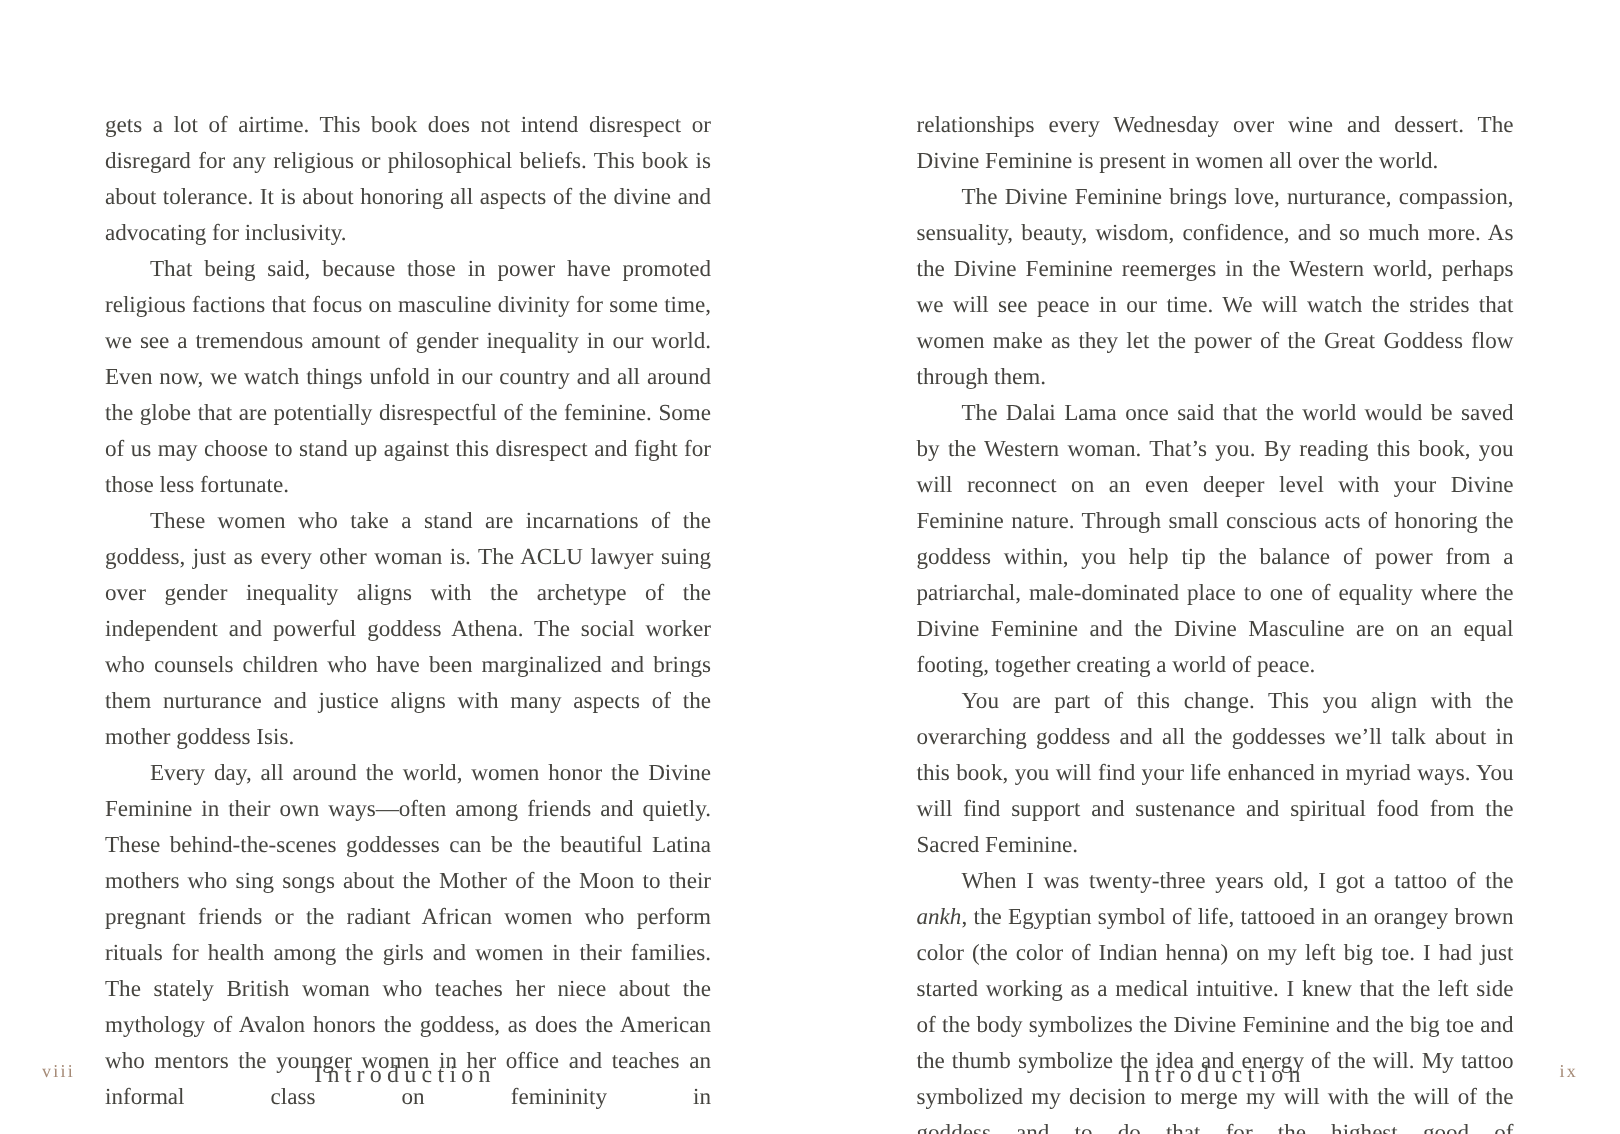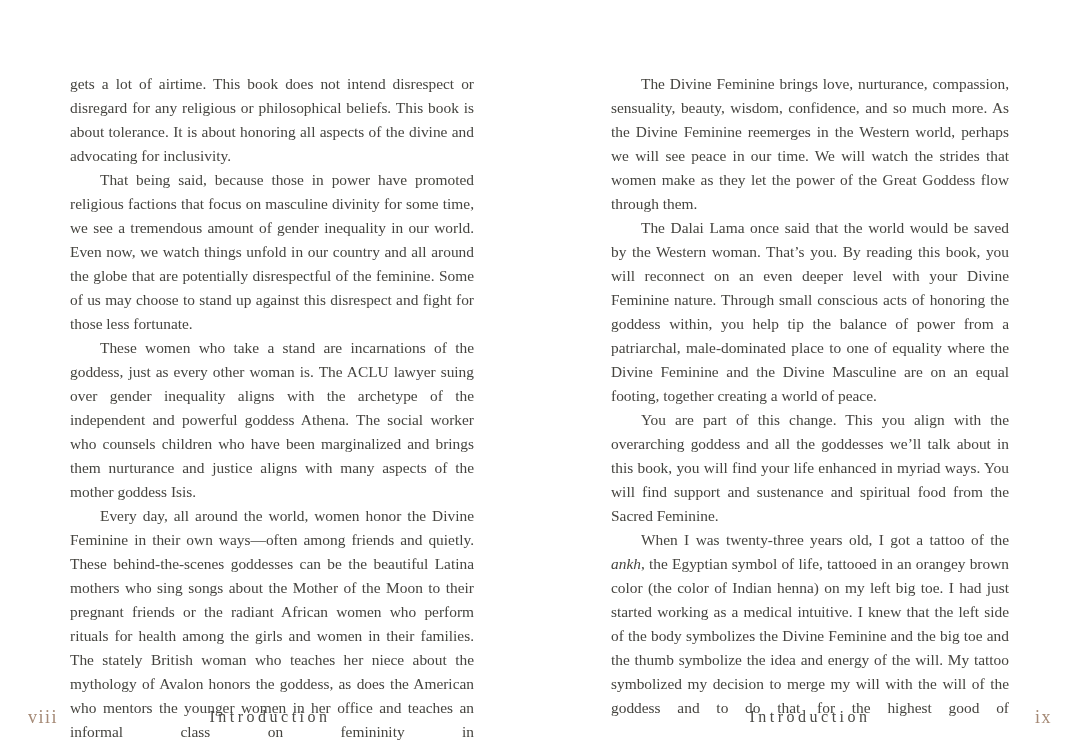--- a/index.html
+++ b/index.html
@@ -30,21 +30,21 @@
     margin:0;
     font-size:15.4px;
     line-height:24px;
     text-align:justify;
     color:var(--text);
   }
   .text-block p.indent{text-indent:30px;}
   .text-block p.continues{text-align-last:justify;}
   .folio{
     position:absolute;top:707px;
-    font-size:18px;letter-spacing:1.5px;
+    font-size:12px;letter-spacing:1.5px;
     color:var(--accent);
   }
   .folio.left{left:28px;}
   .folio.right{right:28px;margin-left:22px;}
   .running-title{
     position:absolute;top:708px;left:0;width:540px;
     text-align:center;
     font-size:16px;
     letter-spacing:3.5px;
     color:var(--title);
@@ -60,20 +60,21 @@
         <p><span>gets a lot of airtime. This book does not intend disrespect or disregard for any religious or philosophical beliefs. This book is about tolerance. It is about honoring all aspects of the divine and advocating for inclusivity.</span></p>
         <p class="indent"><span>That being said, because those in power have promoted religious factions that focus on masculine divinity for some time, we see a tremendous amount of gender inequality in our world. Even now, we watch things unfold in our country and all around the globe that are potentially disrespectful of the feminine. Some of us may choose to stand up against this disrespect and fight for those less fortunate.</span></p>
         <p class="indent"><span>These women who take a stand are incarnations of the goddess, just as every other woman is. The ACLU lawyer suing over gender inequality aligns with the archetype of the independent and powerful goddess Athena. The social worker who counsels children who have been marginalized and brings them nurturance and justice aligns with many aspects of the mother goddess Isis.</span></p>
         <p class="indent continues"><span>Every day, all around the world, women honor the Divine Feminine in their own ways—often among friends and quietly. These behind-the-scenes goddesses can be the beautiful Latina mothers who sing songs about the Mother of the Moon to their pregnant friends or the radiant African women who perform rituals for health among the girls and women in their families. The stately British woman who teaches her niece about the mythology of Avalon honors the goddess, as does the American who mentors the younger women in her office and teaches an informal class on femininity in</span></p>
       </div>
     <div class="running-title">Introduction</div>
   </div>
 
   <div class="page right">
     <div class="text-block">
+        <p><span>relationships every Wednesday over wine and dessert. The Divine Feminine is present in women all over the world.</span></p>
         <p class="indent"><span>The Divine Feminine brings love, nurturance, compassion, sensuality, beauty, wisdom, confidence, and so much more. As the Divine Feminine reemerges in the Western world, perhaps we will see peace in our time. We will watch the strides that women make as they let the power of the Great Goddess flow through them.</span></p>
         <p class="indent"><span>The Dalai Lama once said that the world would be saved by the Western woman. That’s you. By reading this book, you will reconnect on an even deeper level with your Divine Feminine nature. Through small conscious acts of honoring the goddess within, you help tip the balance of power from a patriarchal, male-dominated place to one of equality where the Divine Feminine and the Divine Masculine are on an equal footing, together creating a world of peace.</span></p>
         <p class="indent"><span>You are part of this change. This you align with the overarching goddess and all the goddesses we’ll talk about in this book, you will find your life enhanced in myriad ways. You will find support and sustenance and spiritual food from the Sacred Feminine.</span></p>
         <p class="indent continues"><span>When I was twenty-three years old, I got a tattoo of the </span><i>ankh</i><span>, the Egyptian symbol of life, tattooed in an orangey brown color (the color of Indian henna) on my left big toe. I had just started working as a medical intuitive. I knew that the left side of the body symbolizes the Divine Feminine and the big toe and the thumb symbolize the idea and energy of the will. My tattoo symbolized my decision to merge my will with the will of the goddess and to do that for the highest good of</span></p>
       </div>
     <div class="running-title">Introduction</div>
   </div>
 
   <div class="folio left">viii</div>
 

